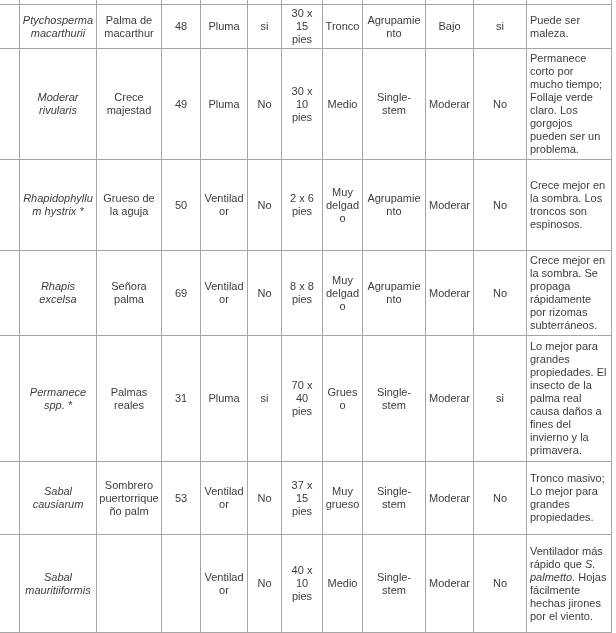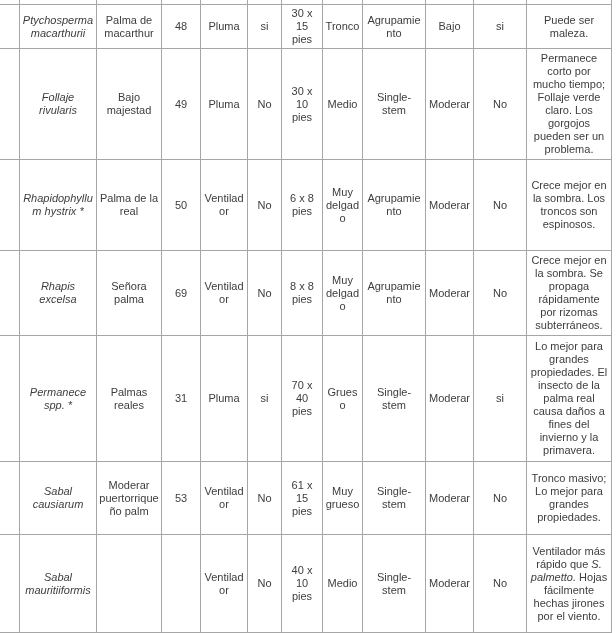--- a/index.html
+++ b/index.html
@@ -33,21 +33,21 @@
   col.c3{width:39px}  col.c4{width:47px}  col.c5{width:34px}
   col.c6{width:41px}  col.c7{width:40px}  col.c8{width:63px}
   col.c9{width:48px}  col.c10{width:53px} col.c11{width:85px}
   
   tr.r0{height:30px} tr.r1{height:40px}  tr.r2{height:103px}
   tr.r3{height:91px} tr.r4{height:83px}  tr.r5{height:126px}
   tr.r6{height:73px} tr.r7{height:98px}  tr.r8{height:60px}
   
   td.c1{font-style:italic;}
   td.c6{white-space:pre-line;}
-  td.c11{text-align:center;padding:3px 3px;}
+  td.c11{text-align:left;padding:3px 3px;}
   
   tr.r8 td{vertical-align:top;}
   tr.r8 td.c11{padding-top:7px;}
   .it{font-style:italic;}
 </style>
 </head>
 <body>
 
 <div class="viewport">
   <table class="palms">
@@ -90,41 +90,41 @@
           <td class="c6">30 x 15
 pies</td>
           <td class="c7">Tronco</td>
           <td class="c8">Agrupamiento</td>
           <td class="c9">Bajo</td>
           <td class="c10">si</td>
           <td class="c11">Puede ser maleza.</td>
         </tr>
         <tr class="r2">
           <td class="c0"></td>
-          <td class="c1">Follaje rivularis</td>
-          <td class="c2">Bajo majestad</td>
+          <td class="c1">Moderar rivularis</td>
+          <td class="c2">Crece majestad</td>
           <td class="c3">49</td>
           <td class="c4">Pluma</td>
           <td class="c5">No</td>
           <td class="c6">30 x 10
 pies</td>
           <td class="c7">Medio</td>
           <td class="c8">Single-stem</td>
           <td class="c9">Moderar</td>
           <td class="c10">No</td>
           <td class="c11">Permanece corto por mucho tiempo; Follaje verde claro. Los gorgojos pueden ser un problema.</td>
         </tr>
         <tr class="r3">
           <td class="c0"></td>
           <td class="c1">Rhapidophyllum hystrix *</td>
-          <td class="c2">Palma de la real</td>
+          <td class="c2">Grueso de la aguja</td>
           <td class="c3">50</td>
           <td class="c4">Ventilador</td>
           <td class="c5">No</td>
-          <td class="c6">6 x 8
+          <td class="c6">2 x 6
 pies</td>
           <td class="c7">Muy delgado</td>
           <td class="c8">Agrupamiento</td>
           <td class="c9">Moderar</td>
           <td class="c10">No</td>
           <td class="c11">Crece mejor en la sombra. Los troncos son espinosos.</td>
         </tr>
         <tr class="r4">
           <td class="c0"></td>
           <td class="c1">Rhapis excelsa</td>
@@ -151,25 +151,25 @@
 pies</td>
           <td class="c7">Grueso</td>
           <td class="c8">Single-stem</td>
           <td class="c9">Moderar</td>
           <td class="c10">si</td>
           <td class="c11">Lo mejor para grandes propiedades. El insecto de la palma real causa daños a fines del invierno y la primavera.</td>
         </tr>
         <tr class="r6">
           <td class="c0"></td>
           <td class="c1">Sabal causiarum</td>
-          <td class="c2">Moderar puertorriqueño palm</td>
+          <td class="c2">Sombrero puertorriqueño palm</td>
           <td class="c3">53</td>
           <td class="c4">Ventilador</td>
           <td class="c5">No</td>
-          <td class="c6">61 x 15
+          <td class="c6">37 x 15
 pies</td>
           <td class="c7">Muy grueso</td>
           <td class="c8">Single-stem</td>
           <td class="c9">Moderar</td>
           <td class="c10">No</td>
           <td class="c11">Tronco masivo; Lo mejor para grandes propiedades.</td>
         </tr>
         <tr class="r7">
           <td class="c0"></td>
           <td class="c1">Sabal mauritiiformis</td>

